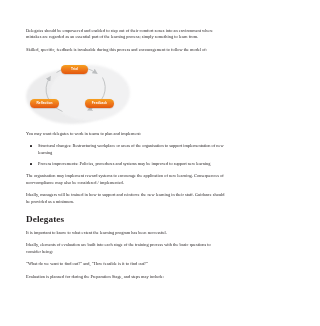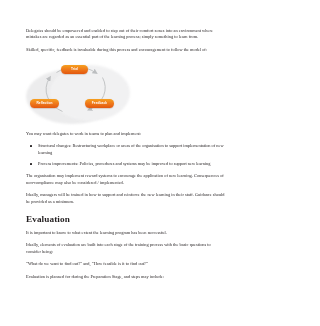--- a/index.html
+++ b/index.html
@@ -159,21 +159,21 @@
     <li>
       <span class="dot"></span>
       <span>Process improvements: Policies, procedures and systems may be improved to support new learning</span>
     </li>
   </ul>
 
   <p class="body-text">The organisation may implement reward systems to encourage the application of new learning. Consequences of non-compliance may also be considered / implemented.</p>
 
   <p class="body-text">Ideally, managers will be trained in how to support and reinforce the new learning in their staff. Guidance should be provided as a minimum.</p>
 
-  <h2 class="section-heading">Evaluation</h2>
+  <h2 class="section-heading">Delegates</h2>
 
   <p class="body-text">It is important to know to what extent the learning program has been successful.</p>
 
   <p class="body-text">Ideally, elements of evaluation are built into each stage of the training process with the basic questions to consider being:</p>
 
   <p class="body-text">“What do we want to find out?” and, “How feasible is it to find out?”</p>
 
   <p class="body-text">Evaluation is planned for during the Preparation Stage, and steps may include:</p>
 
 </div>

